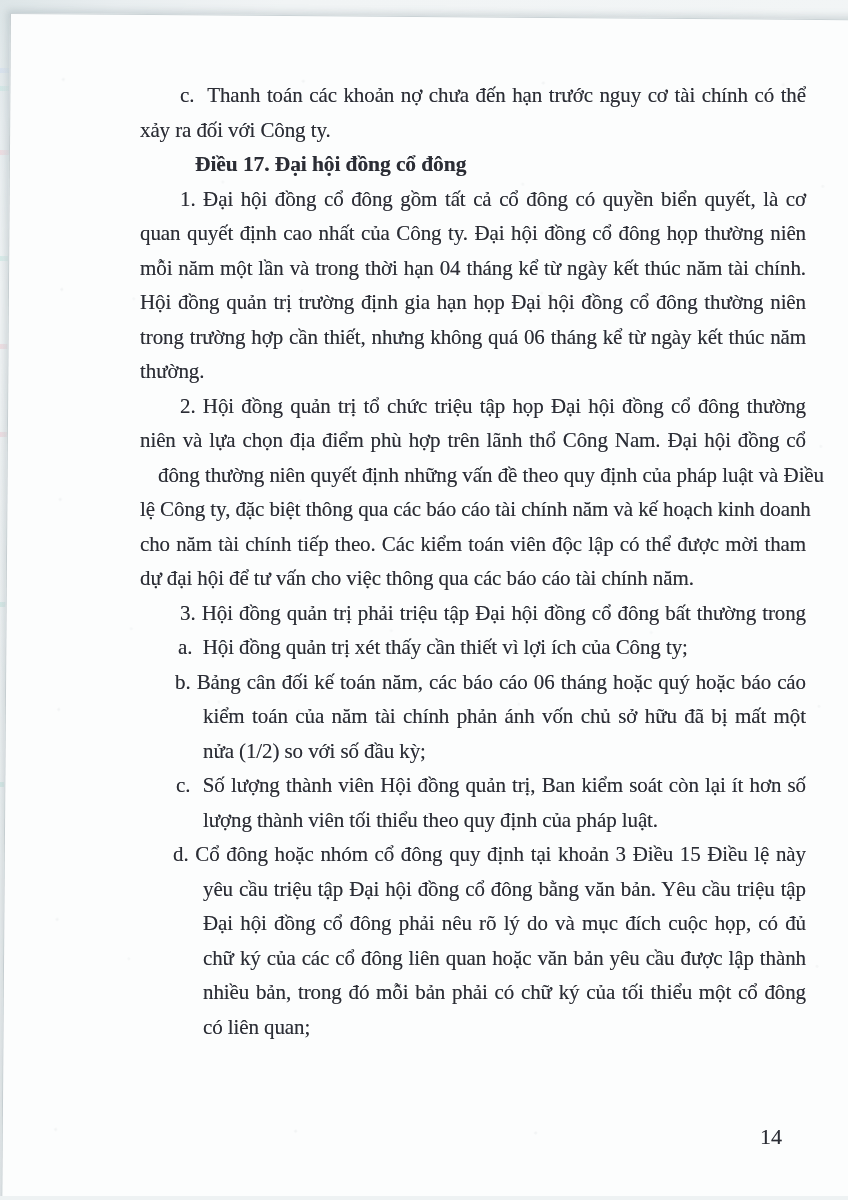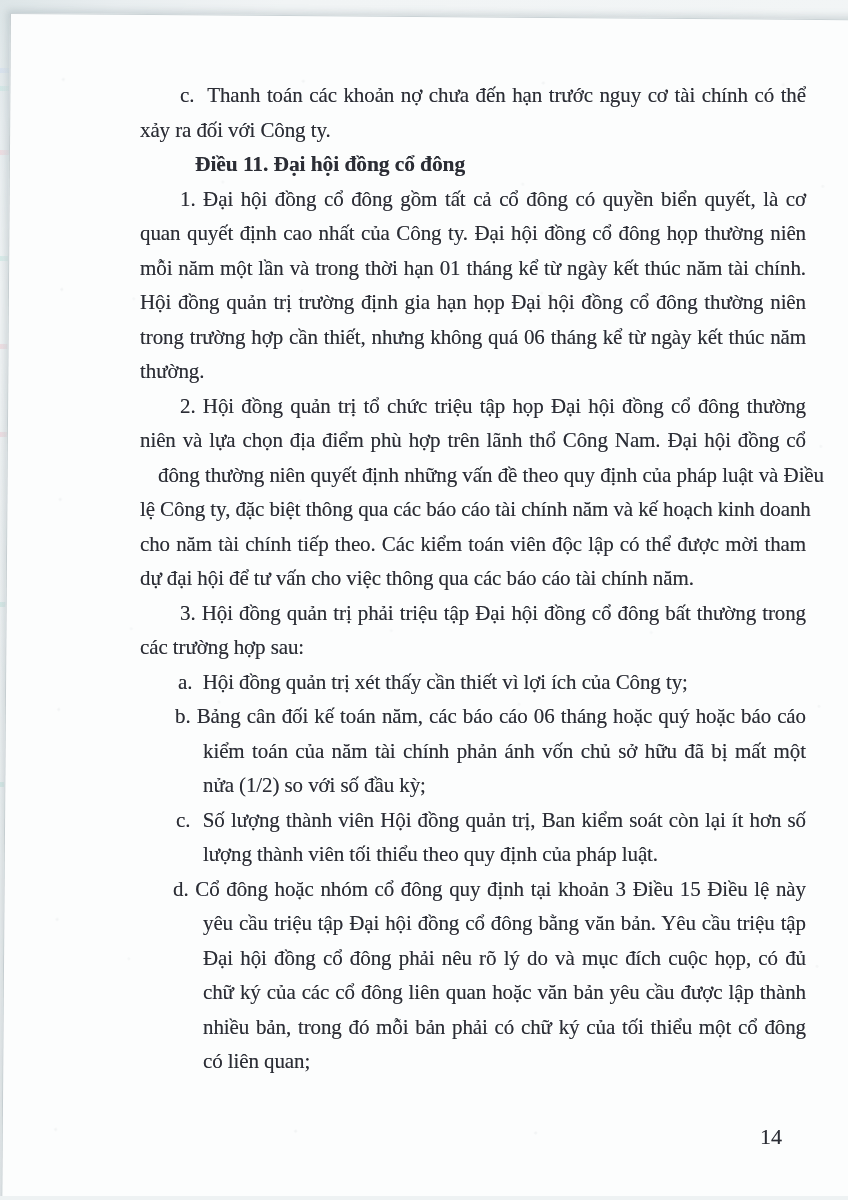--- a/index.html
+++ b/index.html
@@ -89,35 +89,34 @@
   <div class="streak pink" style="top: 344px;"></div>
   <div class="streak pink" style="top: 432px;"></div>
   <div class="streak teal" style="top: 602px;"></div>
   <div class="streak teal" style="top: 782px;"></div>
 
   <div class="page"></div>
 
   <div class="textlayer">
       <div class="ln just" style="padding-left: 40px;">c.&nbsp; Thanh toán các khoản nợ chưa đến hạn trước nguy cơ tài chính có thể</div>
       <div class="ln" style="padding-left: 0px;">xảy ra đối với Công ty.</div>
-      <div class="ln bold" style="padding-left: 55px;">Điều 11. Đại hội đồng cổ đông</div>
+      <div class="ln bold" style="padding-left: 55px;">Điều 17. Đại hội đồng cổ đông</div>
       <div class="ln just" style="padding-left: 40px;">1.&nbsp;Đại hội đồng cổ đông gồm tất cả cổ đông có quyền biển quyết, là cơ</div>
       <div class="ln just" style="padding-left: 0px;">quan quyết định cao nhất của Công ty. Đại hội đồng cổ đông họp thường niên</div>
-      <div class="ln just" style="padding-left: 0px;">mỗi năm một lần và trong thời hạn 01 tháng kể từ ngày kết thúc năm tài chính.</div>
+      <div class="ln just" style="padding-left: 0px;">mỗi năm một lần và trong thời hạn 04 tháng kể từ ngày kết thúc năm tài chính.</div>
       <div class="ln just" style="padding-left: 0px;">Hội đồng quản trị trường định gia hạn họp Đại hội đồng cổ đông thường niên</div>
       <div class="ln just" style="padding-left: 0px;">trong trường hợp cần thiết, nhưng không quá 06 tháng kể từ ngày kết thúc năm</div>
       <div class="ln" style="padding-left: 0px;">thường.</div>
       <div class="ln just" style="padding-left: 40px;">2.&nbsp;Hội đồng quản trị tổ chức triệu tập họp Đại hội đồng cổ đông thường</div>
       <div class="ln just" style="padding-left: 0px;">niên và lựa chọn địa điểm phù hợp trên lãnh thổ Công Nam. Đại hội đồng cổ</div>
       <div class="ln just" style="padding-left: 0px; margin-left: 18px;">đông thường niên quyết định những vấn đề theo quy định của pháp luật và Điều</div>
       <div class="ln just" style="padding-left: 0px;">lệ Công ty, đặc biệt thông qua các báo cáo tài chính năm và kế hoạch kinh doanh</div>
       <div class="ln just" style="padding-left: 0px;">cho năm tài chính tiếp theo. Các kiểm toán viên độc lập có thể được mời tham</div>
       <div class="ln" style="padding-left: 0px;">dự đại hội để tư vấn cho việc thông qua các báo cáo tài chính năm.</div>
       <div class="ln just" style="padding-left: 40px;">3.&nbsp;Hội đồng quản trị phải triệu tập Đại hội đồng cổ đông bất thường trong</div>
-      <div class="ln" style="padding-left: 0px;">các trường hợp sau:</div>
       <div class="ln" style="padding-left: 38px;">a.&nbsp; Hội đồng quản trị xét thấy cần thiết vì lợi ích của Công ty;</div>
       <div class="ln just" style="padding-left: 35px;">b.&nbsp;Bảng cân đối kế toán năm, các báo cáo 06 tháng hoặc quý hoặc báo cáo</div>
       <div class="ln just" style="padding-left: 63px;">kiểm toán của năm tài chính phản ánh vốn chủ sở hữu đã bị mất một</div>
       <div class="ln" style="padding-left: 63px;">nửa (1/2) so với số đầu kỳ;</div>
       <div class="ln just" style="padding-left: 36px;">c.&nbsp; Số lượng thành viên Hội đồng quản trị, Ban kiểm soát còn lại ít hơn số</div>
       <div class="ln" style="padding-left: 63px;">lượng thành viên tối thiểu theo quy định của pháp luật.</div>
       <div class="ln just" style="padding-left: 33px;">d.&nbsp;Cổ đông hoặc nhóm cổ đông quy định tại khoản 3 Điều 15 Điều lệ này</div>
       <div class="ln just" style="padding-left: 63px;">yêu cầu triệu tập Đại hội đồng cổ đông bằng văn bản. Yêu cầu triệu tập</div>
       <div class="ln just" style="padding-left: 63px;">Đại hội đồng cổ đông phải nêu rõ lý do và mục đích cuộc họp, có đủ</div>
       <div class="ln just" style="padding-left: 63px;">chữ ký của các cổ đông liên quan hoặc văn bản yêu cầu được lập thành</div>

